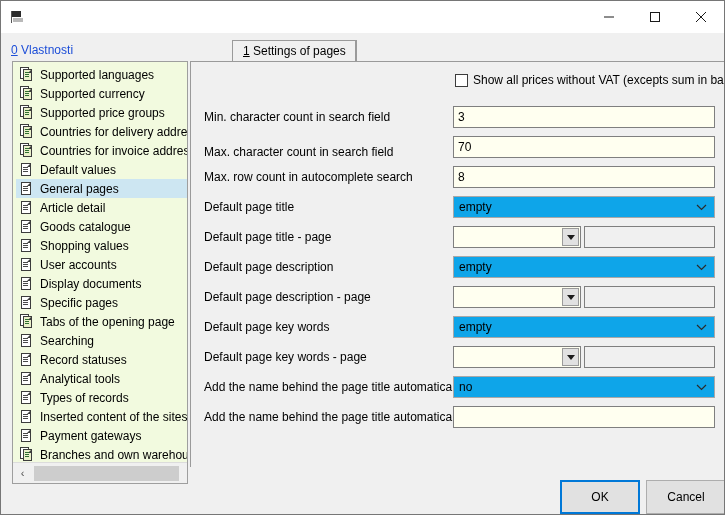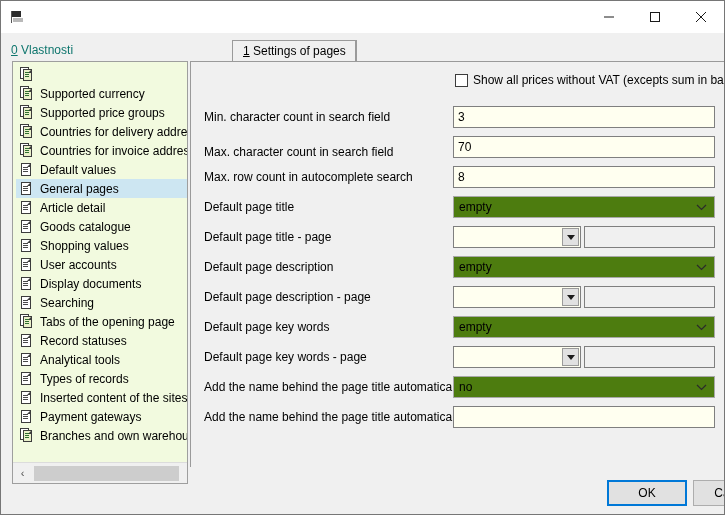--- a/index.html
+++ b/index.html
@@ -51,21 +51,21 @@
     width: 46px; height: 31px;
     display: flex; align-items: center; justify-content: center;
     font-size: 13px; color: #1a1a1a; background: transparent;
     border: none; cursor: default;
   }
   .winbtn svg { display: block; }
 
   
   .left-label {
     position: absolute; left: 10px; top: 42px;
-    font-size: 12px; color: #0f766e;
+    font-size: 12px; color: #1d4ed8;
   }
   .left-label u { text-decoration: underline; }
 
   .tree-panel {
     position: absolute; left: 11px; top: 60px;
     width: 176px; height: 423px;
     background: #f2fadf;
     border: 1px solid #9e9e9e;
     overflow: hidden;
   }
@@ -196,21 +196,21 @@
     height: 22px;
     background: #f0f0f0;
     border: 1px solid #7f7f7f;
     font-size: 12px; color: #000;
     padding: 0 4px; line-height: 20px;
   }
 
   .combo {
     position: absolute;
     height: 22px;
-    background: #4d7c0f;
+    background: #0ea5e9;
     border: 1px solid #a8a8a8;
     font-size: 12px; color: #000;
     padding: 0 22px 0 5px; line-height: 20px;
     white-space: nowrap; overflow: hidden;
   }
   .combo .chev {
     position: absolute; right: 7px; top: 0; height: 20px;
     display: flex; align-items: center; color: #2b2b2b;
   }
 
@@ -230,25 +230,25 @@
   .tri {
     width: 0; height: 0;
     border-left: 4px solid transparent;
     border-right: 4px solid transparent;
     border-top: 5px solid #1b1b1b;
   }
 
   
   .btn {
     position: absolute;
-    height: 26px; width: 80px;
+    height: 34px; width: 80px;
     font-size: 12px; color: #000;
     background: #e1e1e1;
     border: 1px solid #adadad;
-    display: flex; align-items: center; justify-content: center; margin-left: 47px;
+    display: flex; align-items: center; justify-content: center;
   }
   .btn.default {
     border: 2px solid #0078d7;
     background: #e1e1e1;
   }
 </style>
 </head>
 <body>
 
 <div class="window">
@@ -285,20 +285,21 @@
   <div class="tree-panel">
     <div class="tree-inner" id="tree-list">
         <div class="tree-item">
           <span class="ic multi">
             <span class="back"></span>
             <span class="sheet"></span>
             <span class="line l1"></span>
             <span class="line l2"></span>
             <span class="line l3"></span>
           </span>
+          <span class="lbl">Supported languages</span>
         </div>
         <div class="tree-item">
           <span class="ic multi">
             <span class="back"></span>
             <span class="sheet"></span>
             <span class="line l1"></span>
             <span class="line l2"></span>
             <span class="line l3"></span>
           </span>
           <span class="lbl">Supported currency</span>
@@ -396,31 +397,40 @@
           </span>
           <span class="lbl">Display documents</span>
         </div>
         <div class="tree-item">
           <span class="ic">
             <span class="sheet"></span>
             <span class="line l1"></span>
             <span class="line l2"></span>
             <span class="line l3"></span>
           </span>
+          <span class="lbl">Specific pages</span>
+        </div>
+        <div class="tree-item">
+          <span class="ic multi">
+            <span class="back"></span>
+            <span class="sheet"></span>
+            <span class="line l1"></span>
+            <span class="line l2"></span>
+            <span class="line l3"></span>
+          </span>
+          <span class="lbl">Tabs of the opening page</span>
+        </div>
+        <div class="tree-item">
+          <span class="ic">
+            <span class="sheet"></span>
+            <span class="line l1"></span>
+            <span class="line l2"></span>
+            <span class="line l3"></span>
+          </span>
           <span class="lbl">Searching</span>
-        </div>
-        <div class="tree-item">
-          <span class="ic multi">
-            <span class="back"></span>
-            <span class="sheet"></span>
-            <span class="line l1"></span>
-            <span class="line l2"></span>
-            <span class="line l3"></span>
-          </span>
-          <span class="lbl">Tabs of the opening page</span>
         </div>
         <div class="tree-item">
           <span class="ic">
             <span class="sheet"></span>
             <span class="line l1"></span>
             <span class="line l2"></span>
             <span class="line l3"></span>
           </span>
           <span class="lbl">Record statuses</span>
         </div>

